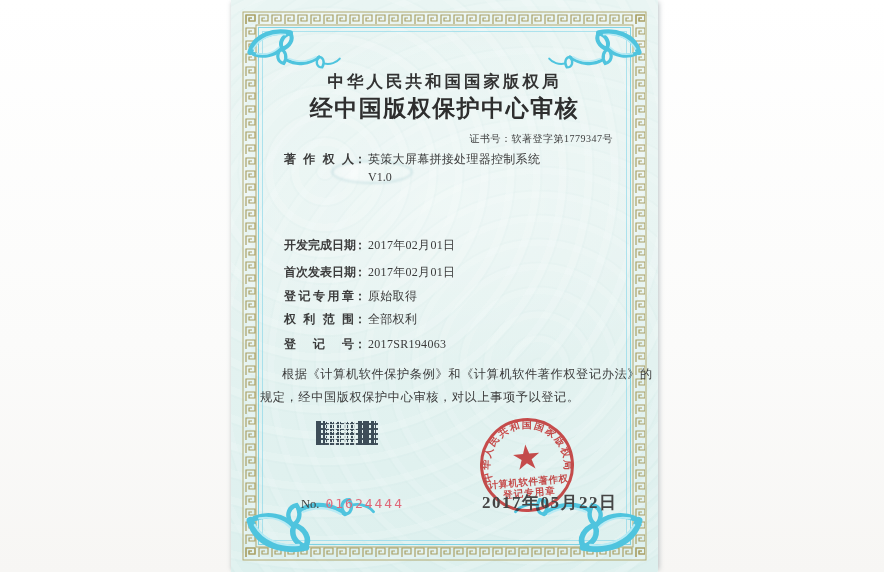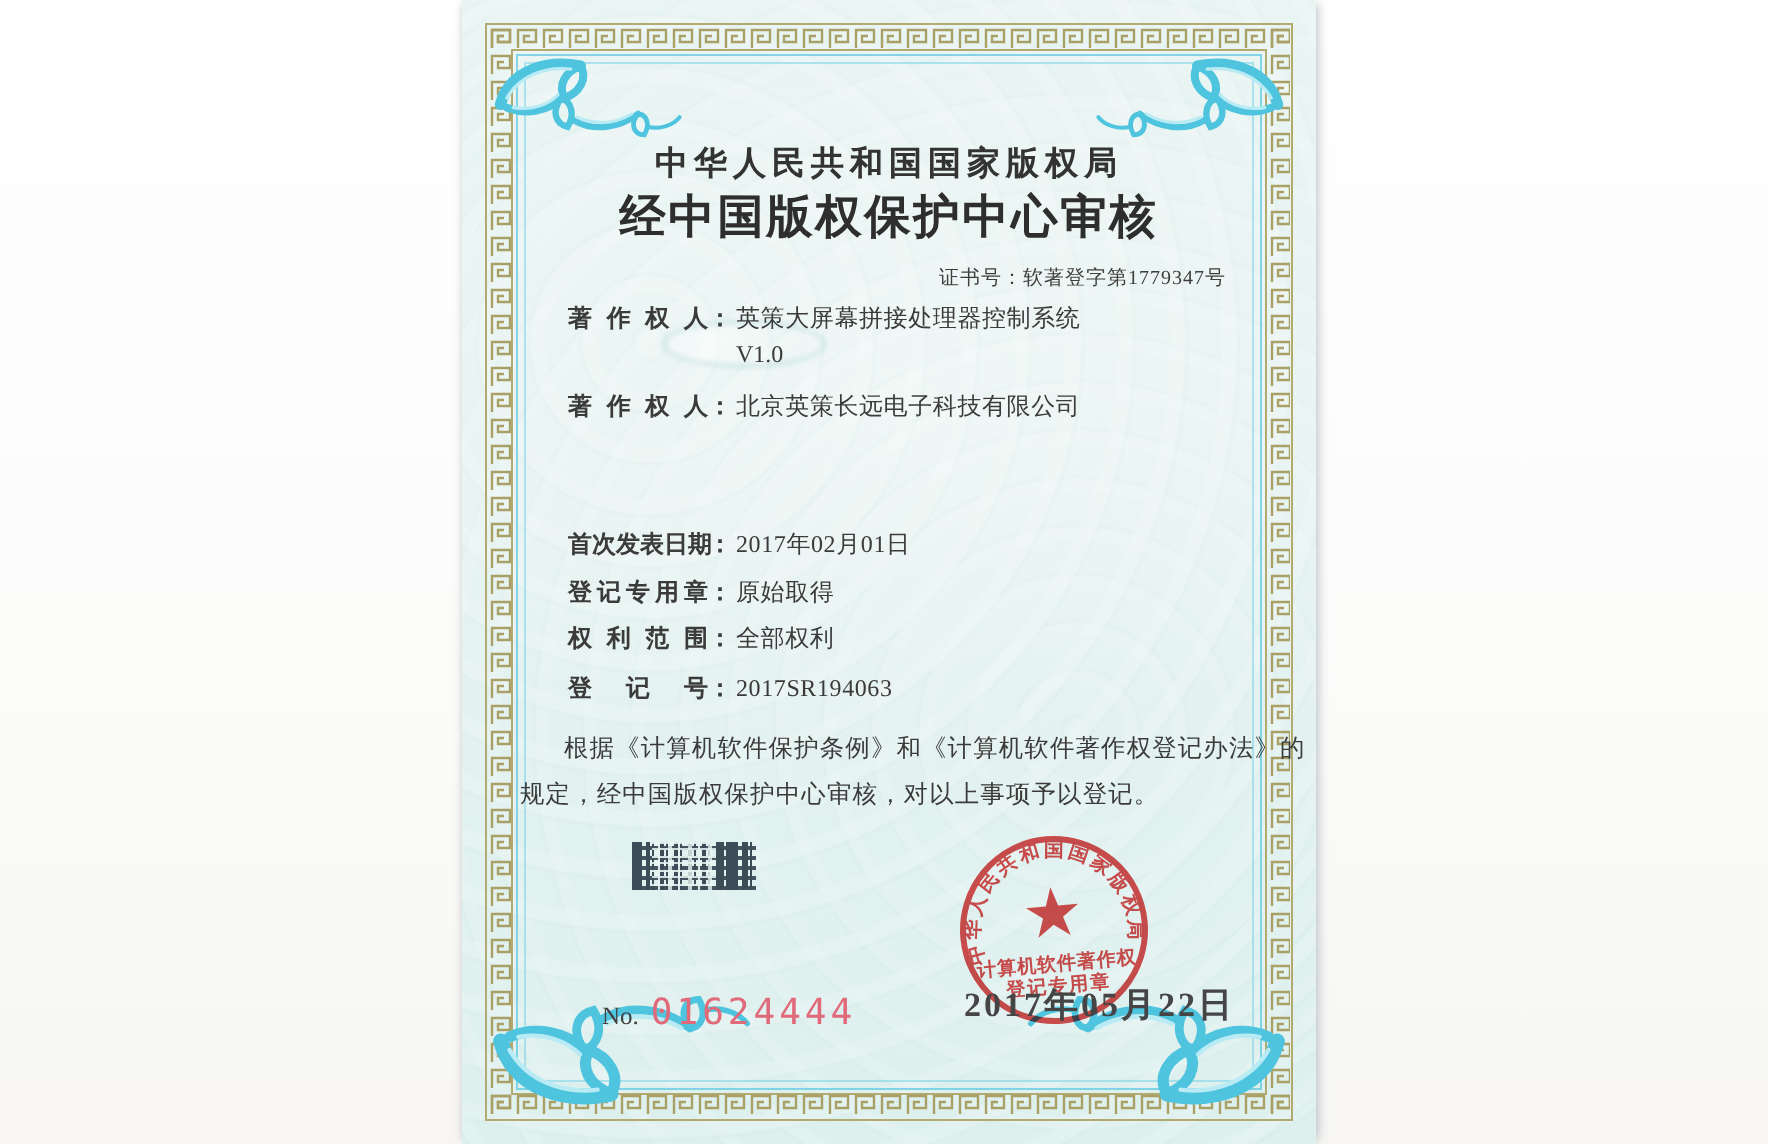--- a/index.html
+++ b/index.html
@@ -89,21 +89,21 @@
   #stamp .sline1{position:absolute;left:0;top:58px;width:100%;text-align:center;
     font-size:9.5px;font-weight:bold;color:#dc4040;letter-spacing:.5px;}
   #stamp .sline2{position:absolute;left:0;top:69px;width:100%;text-align:center;
     font-size:9.5px;font-weight:bold;color:#dc4040;letter-spacing:1px;}
   #issue-date{
     position:absolute;left:251px;top:491px;font-size:17px;font-weight:bold;
     color:#454545;letter-spacing:1.5px;
   }
   #serial{position:absolute;left:70px;top:496px;font-size:12.5px;color:#3f3f3f;}
   #serial .num{
-    font-family:"DejaVu Sans Mono",monospace;font-size:18px;color:#e0697a;
+    font-family:"DejaVu Sans Mono",monospace;font-size:13px;color:#e0697a;
     letter-spacing:2px;margin-left:6px;
   }
 </style>
 </head>
 <body>
 
 <div id="screen">
   <div id="paper">
     <div class="texture"></div>
 
@@ -156,22 +156,22 @@
     <div id="emboss"></div>
 
     <div id="issuer">中华人民共和国国家版权局</div>
     <div id="title">经中国版权保护中心审核</div>
     <div id="certno"><span>证书号：</span><span>软著登字第1779347号</span></div>
 
     <div class="fieldrow" style="top:151px">
       <span class="lbl">著作权人</span><span class="colon">：</span><span class="val">英策大屏幕拼接处理器控制系统</span>
     </div>
     <div class="val2">V1.0</div>
-    <div class="fieldrow" style="top:195px">
-      <span class="lbl">著作权人</span><span class="colon">：</span><span class="val">北京英策长远电子科技有限公司</span>
+    <div class="fieldrow" style="top:237px">
+      <span class="lbl">开发完成日期</span><span class="colon">：</span><span class="val">2017年02月01日</span>
     </div>
     <div class="fieldrow" style="top:264px">
       <span class="lbl">首次发表日期</span><span class="colon">：</span><span class="val">2017年02月01日</span>
     </div>
     <div class="fieldrow" style="top:288px">
       <span class="lbl">登记专用章</span><span class="colon">：</span><span class="val">原始取得</span>
     </div>
     <div class="fieldrow" style="top:311px">
       <span class="lbl">权利范围</span><span class="colon">：</span><span class="val">全部权利</span>
     </div>

